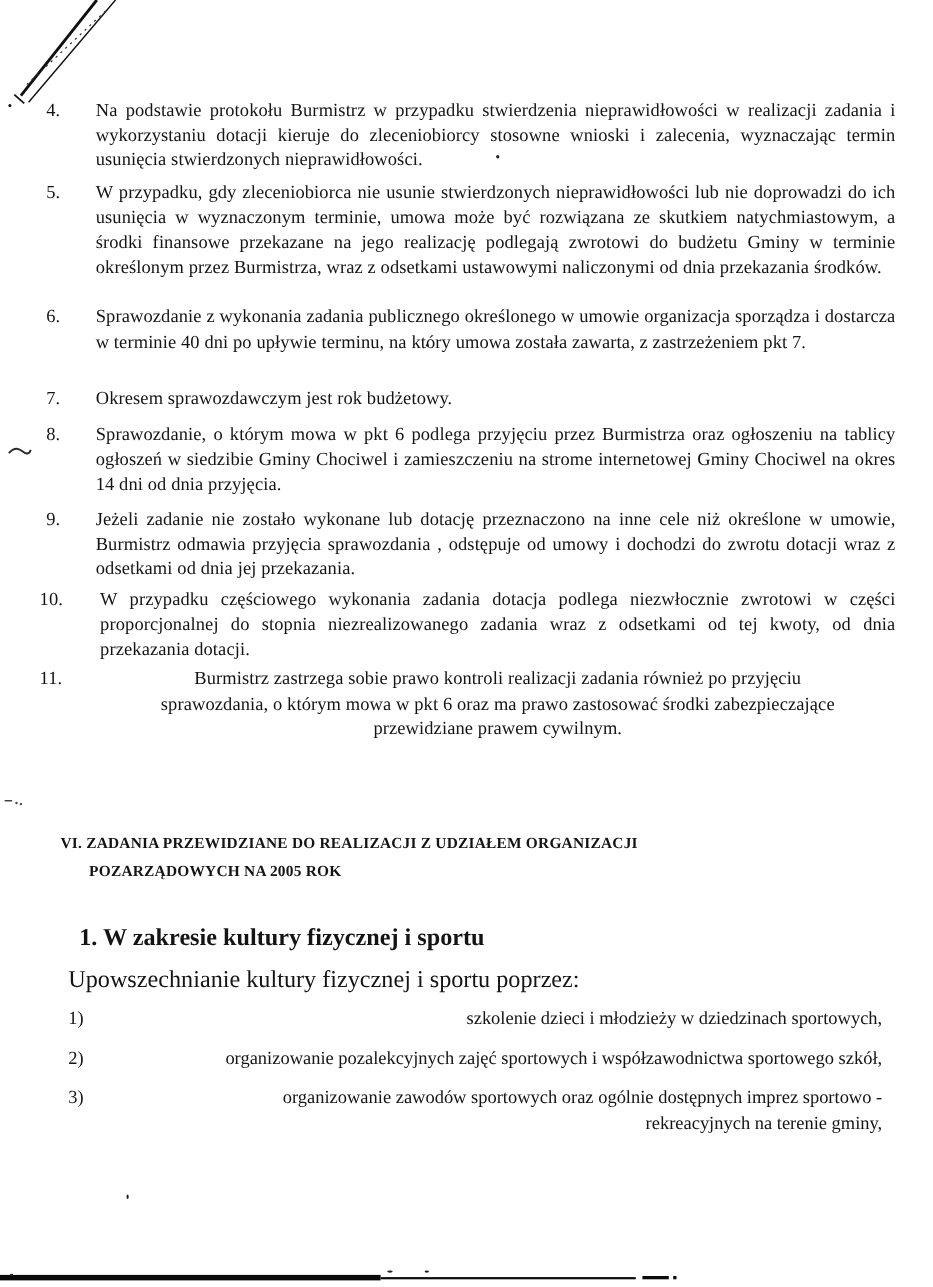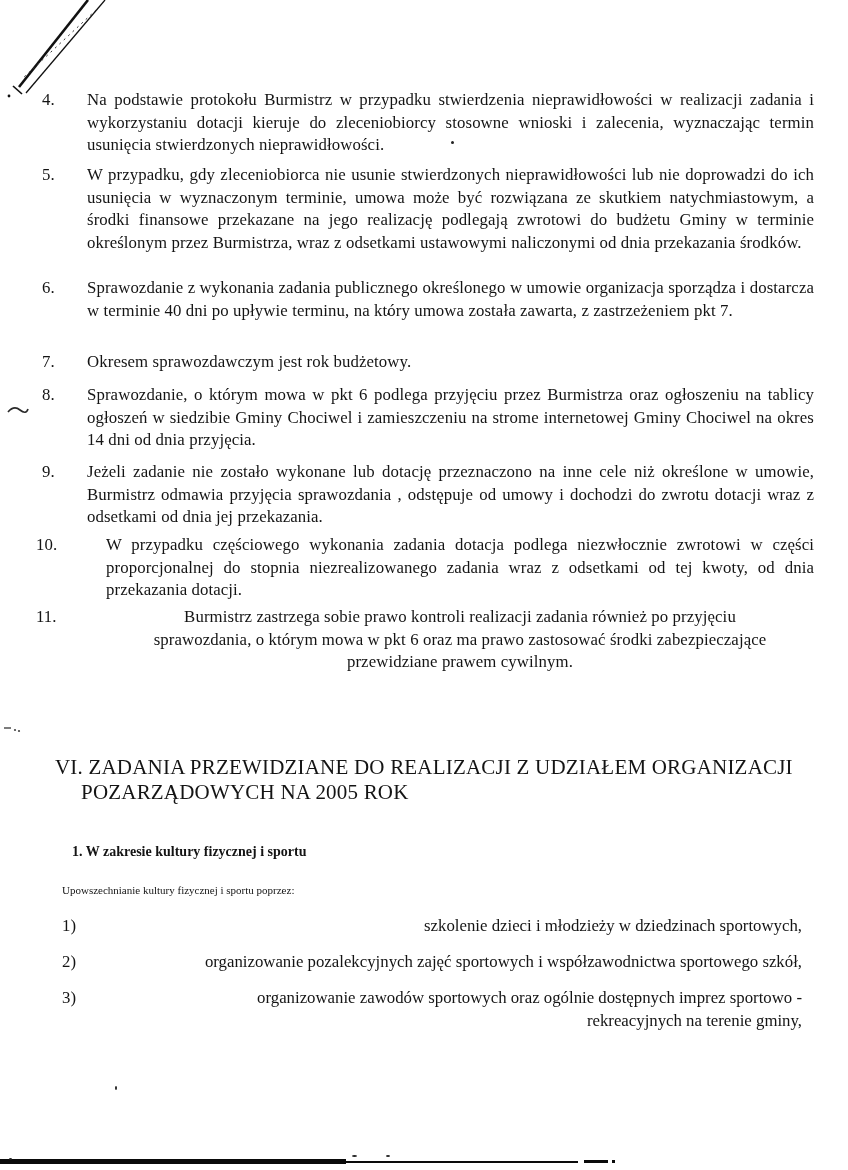--- a/index.html
+++ b/index.html
@@ -15,38 +15,38 @@
   
   .item{
     position:absolute;
     left:42px;width:772px;
     display:flex;
     font-size:16.8px;line-height:22.5px;
     letter-spacing:.1px;
   }
   .item .num{flex:0 0 21px;white-space:nowrap;}
   .item.wide .num{flex:0 0 31px;}
-  .item.wide{left:36px;width:778px;gap:15px;}
+  .item.wide{left:36px;width:778px;}
   .item .txt{flex:1;text-align:justify;white-space:pre-line;margin-left:24px;}
   .item.rag .txt{text-align:center;}
   
   .heading{
     position:absolute;left:55px;width:730px;
-    font-weight:normal;font-size:21px;line-height:25px;
+    font-weight:bold;font-size:14px;line-height:25px;
     letter-spacing:.2px;
     white-space:pre-line;
     padding-left:26px;text-indent:-26px;
   }
   .subtitle{
     position:absolute;left:72px;width:700px;
-    font-weight:bold;font-size:14px;line-height:22.5px;
+    font-weight:bold;font-size:22px;line-height:22.5px;
   }
   .intro{
     position:absolute;left:62px;width:730px;
-    font-size:11px;line-height:22.5px;
+    font-size:22px;line-height:22.5px;
   }
   .subitem{
     position:absolute;left:62px;width:740px;
     display:flex;font-size:16.8px;line-height:22.5px;
   }
   .subitem .num{flex:0 0 25px;}
   .subitem .txt{flex:1;white-space:pre-line;text-align:right;}
   
   .rule{position:absolute;background:#0a0a0a;}
   .speck{position:absolute;background:#222;border-radius:50%;}

